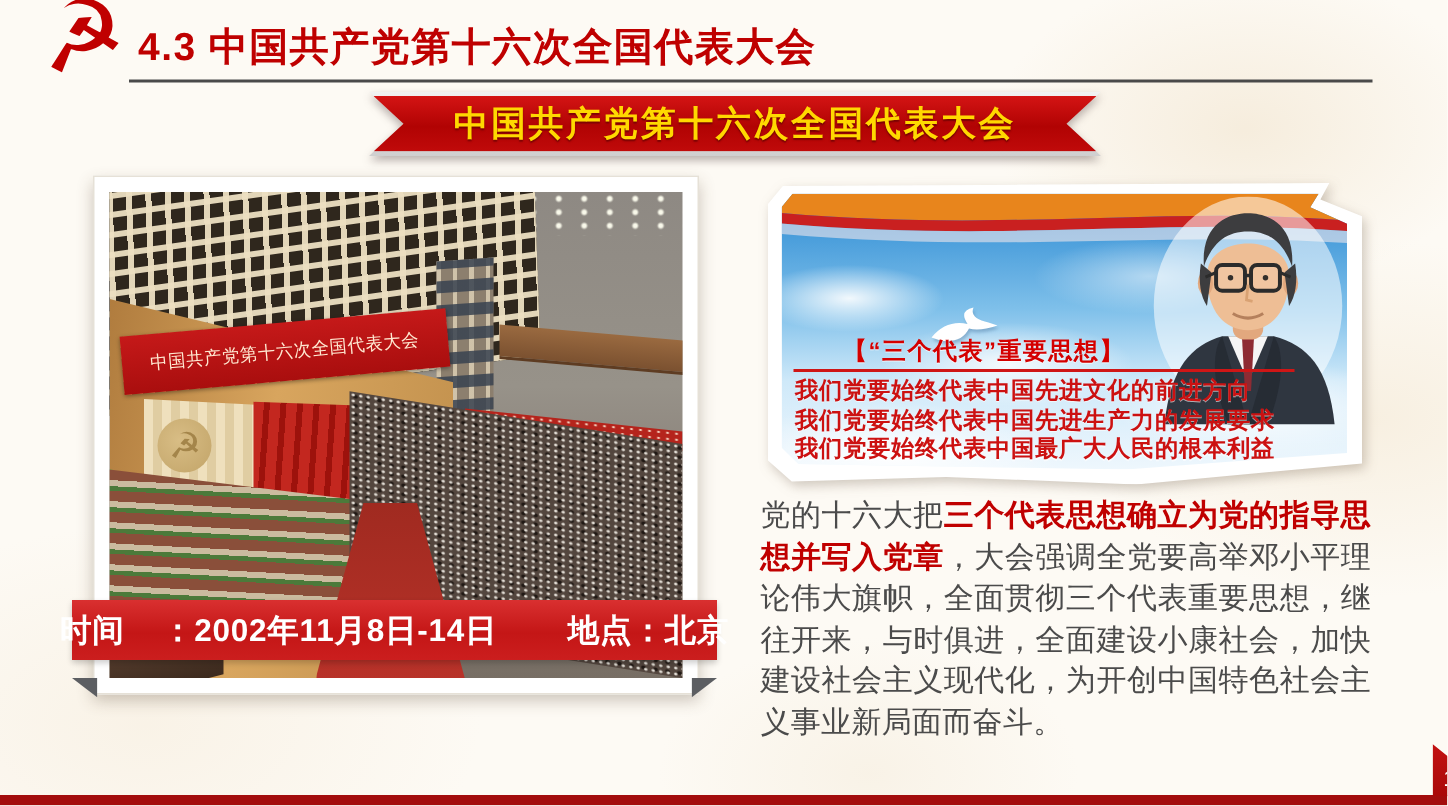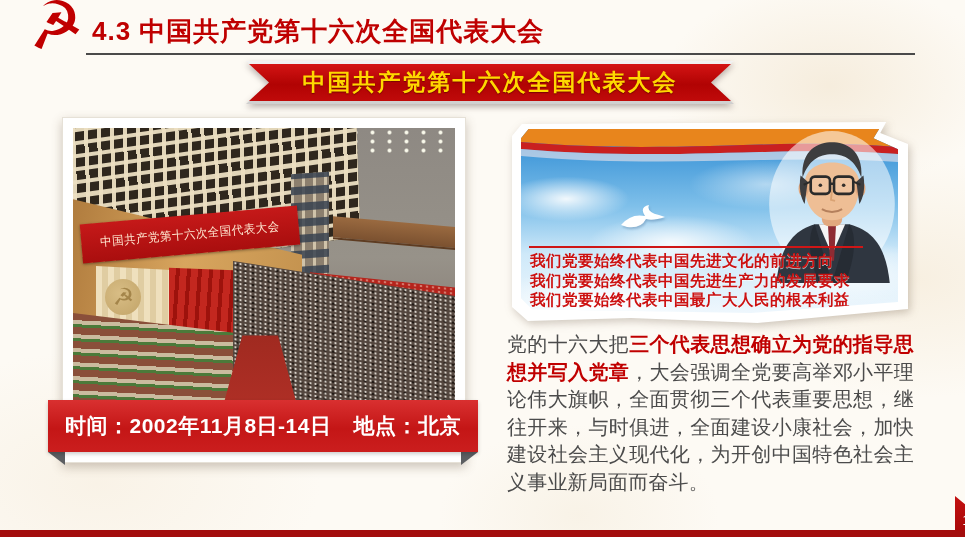--- a/index.html
+++ b/index.html
@@ -97,25 +97,25 @@
     transform:skewY(9deg); transform-origin:right bottom;
     background-color:#53463e;
     background-image:
       radial-gradient(rgba(250,246,238,.85) .7px, transparent 1.6px),
       radial-gradient(rgba(25,18,14,.9) 1px, transparent 2.1px);
     background-size:5px 4px, 8px 6px; }
   .p-rail { position:absolute; left:0; bottom:-2%; width:20%; height:12%;
     background:linear-gradient(#5a4030,#3c2a1e); transform:skewY(-14deg); }
 
   
-  .caption { position:absolute; left:48px; top:400px; width:430px; height:52px; z-index:3;
+  .caption { position:absolute; left:48px; top:400px; width:430px; height:40px; z-index:3;
     background:linear-gradient(180deg,#d93030 0%, #c41616 55%, #cb1e1e 100%);
     display:flex; align-items:center; justify-content:center; color:#fff;
     font-size:21px; letter-spacing:.5px; white-space:nowrap;
-    box-shadow:0 2px 4px rgba(0,0,0,.2); }
+    box-shadow:0 2px 4px rgba(0,0,0,.2);gap:25px; }
   .caption b { font-weight:700; }
   .caption .cap-val { font-weight:700; }
   .caption .cap-place { margin-left:22px; }
   .fold { position:absolute; top:452px; width:17px; height:13px; z-index:2; background:#5c5e62; }
   .fold-left  { left:48px;  clip-path:polygon(0 0, 100% 0, 100% 100%); }
   .fold-right { left:461px; clip-path:polygon(0 0, 100% 0, 0 100%); }
 
   
   .poster { position:absolute; left:512px; top:122px; width:396px; height:201px;
     filter:drop-shadow(2px 3px 4px rgba(100,80,60,.3)); }
@@ -231,20 +231,21 @@
         <path d="M96 44 C98 56 96 66 92 72 L89 50 Z" fill="#3d3d3f"></path>
         <rect x="44" y="45" width="19" height="17" rx="4" fill="rgba(255,255,255,0.12)" stroke="#2b2b2b" stroke-width="2.6"></rect>
         <rect x="67" y="45" width="19" height="17" rx="4" fill="rgba(255,255,255,0.12)" stroke="#2b2b2b" stroke-width="2.6"></rect>
         <path d="M63 52 L67 52" stroke="#2b2b2b" stroke-width="2.4"></path>
         <path d="M44 50 L37 53 M86 50 L93 53" stroke="#2b2b2b" stroke-width="2"></path>
         <circle cx="53.5" cy="53.5" r="1.8" fill="#332f2c"></circle>
         <circle cx="76.5" cy="53.5" r="1.8" fill="#332f2c"></circle>
         <path d="M65 58 L64 68 L68 69" stroke="#d9a273" stroke-width="1.8" fill="none"></path>
         <path d="M55 77 Q65 83 75 77" stroke="#b5805c" stroke-width="2" fill="none"></path>
       </svg>
+      <div class="poster-heading">【“三个代表”重要思想】</div>
       <div class="poster-underline"></div>
       <div class="poster-lines">
         <div>我们党要始终代表中国先进文化的前进方向</div>
         <div>我们党要始终代表中国先进生产力的发展要求</div>
         <div>我们党要始终代表中国最广大人民的根本利益</div>
       </div>
     </div>
   </div>
 
   <p class="paragraph"><span>党的十六大把</span><span class="hl">三个代表思想确立为党的指导思想并写入党章</span><span>，大会强调全党要高举邓小平理论伟大旗帜，全面贯彻三个代表重要思想，继往开来，与时俱进，全面建设小康社会，加快建设社会主义现代化，为开创中国特色社会主义事业新局面而奋斗。</span></p>

